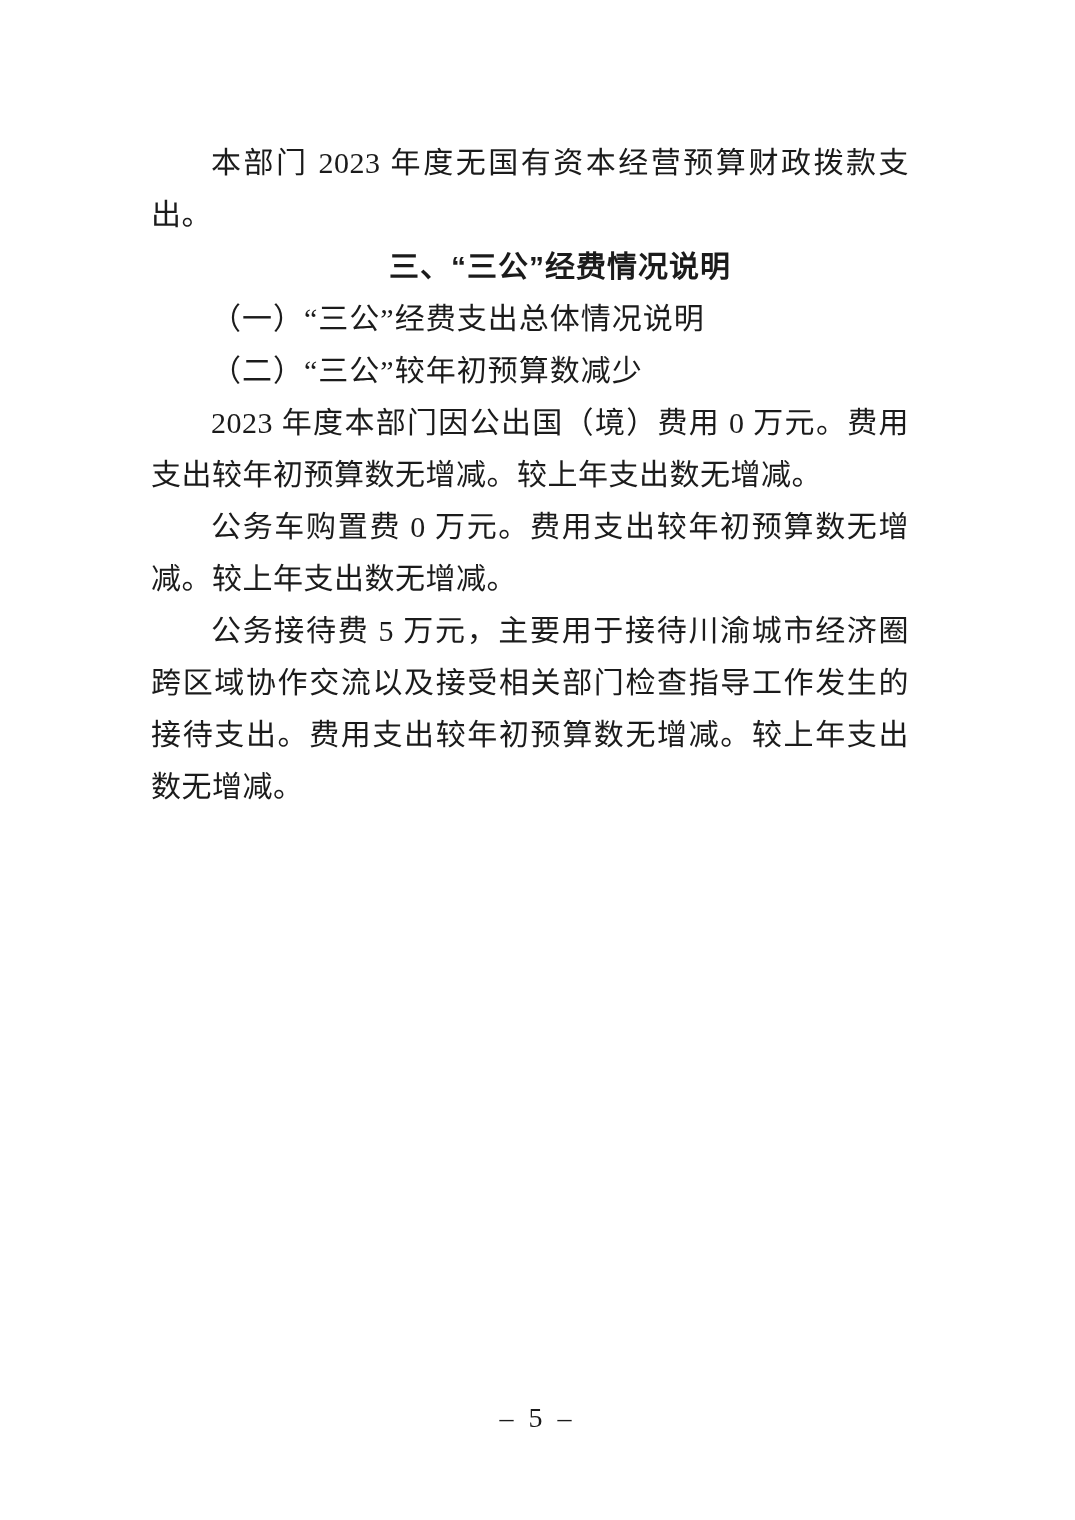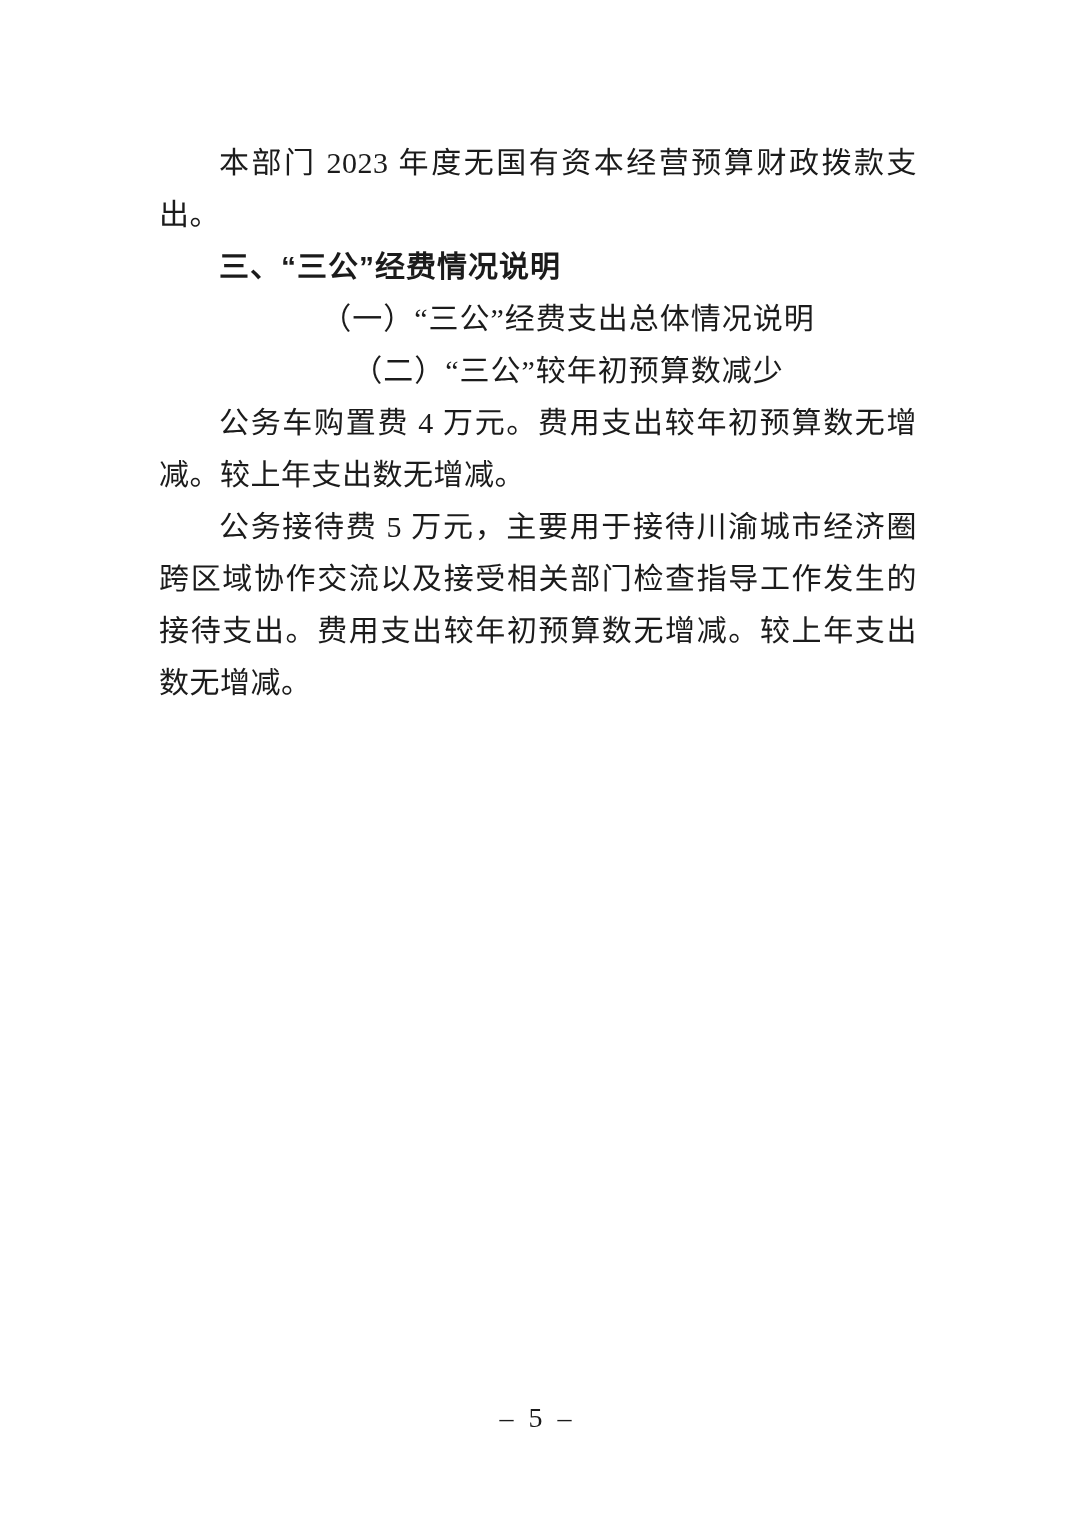--- a/index.html
+++ b/index.html
@@ -11,44 +11,44 @@
     position: relative;
     width: 1075px;
     height: 1520px;
     background: #ffffff;
     overflow: hidden;
     font-family: "Liberation Serif", serif;
     color: #1b1b1b;
   }
   .content {
     position: absolute;
-    left: 159px;
+    left: 151px;
     top: 137px;
     width: 758px;
   }
   .para {
     margin: 0;
     font-size: 30px;
     line-height: 52px;
     text-align: justify;
     text-justify: inter-ideograph;
     text-indent: 2em;
     letter-spacing: 0.5px;
     word-break: break-all;
   }
   .heading-1 {
     font-family: "Liberation Sans", sans-serif;
     font-weight: 700;
     letter-spacing: 1px;
-    text-align: left;
+    text-align: center;
   }
   .heading-2 {
     font-weight: 400;
     letter-spacing: 1px;
-    text-align: center;
+    text-align: left;
   }
   .footer {
     position: absolute;
     top: 1398px;
     left: 0;
     width: 100%;
     text-align: center;
     font-size: 28px;
     line-height: 40px;
     letter-spacing: 4px;
@@ -57,17 +57,18 @@
 </style>
 </head>
 <body>
 
 <div class="page">
   <div class="content">
     <p class="para">本部门 2023 年度无国有资本经营预算财政拨款支出。</p>
     <p class="para heading-1">三、“三公”经费情况说明</p>
     <p class="para heading-2">（一）“三公”经费支出总体情况说明</p>
     <p class="para heading-2">（二）“三公”较年初预算数减少</p>
-    <p class="para">公务车购置费 4 万元。费用支出较年初预算数无增减。较上年支出数无增减。</p>
+    <p class="para">2023 年度本部门因公出国（境）费用 0 万元。费用支出较年初预算数无增减。较上年支出数无增减。</p>
+    <p class="para">公务车购置费 0 万元。费用支出较年初预算数无增减。较上年支出数无增减。</p>
     <p class="para">公务接待费 5 万元，主要用于接待川渝城市经济圈跨区域协作交流以及接受相关部门检查指导工作发生的接待支出。费用支出较年初预算数无增减。较上年支出数无增减。</p>
   </div>
   <div class="footer">– 5 –</div>
 </div>
 
 </body></html>

